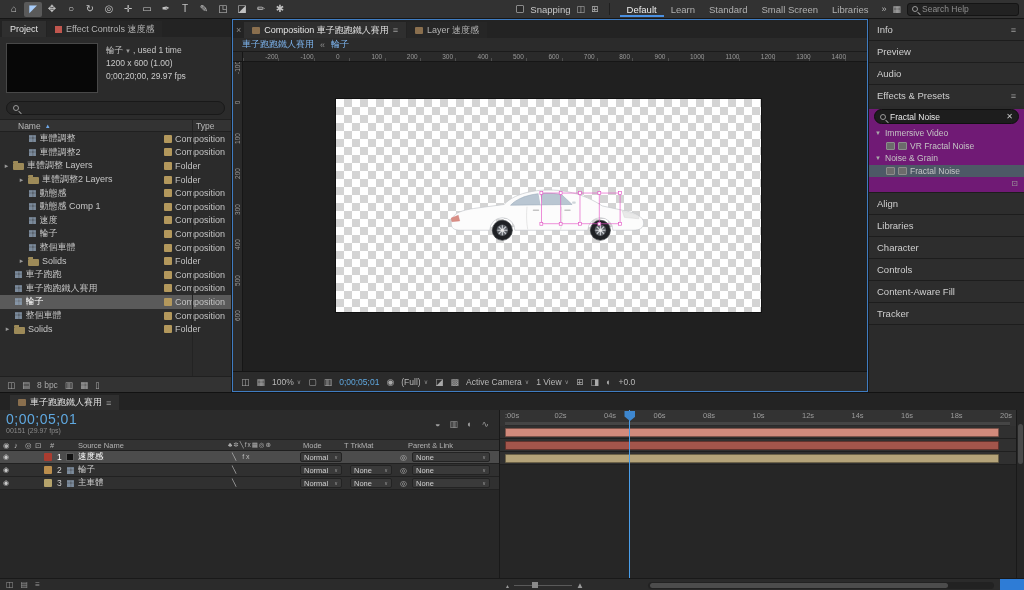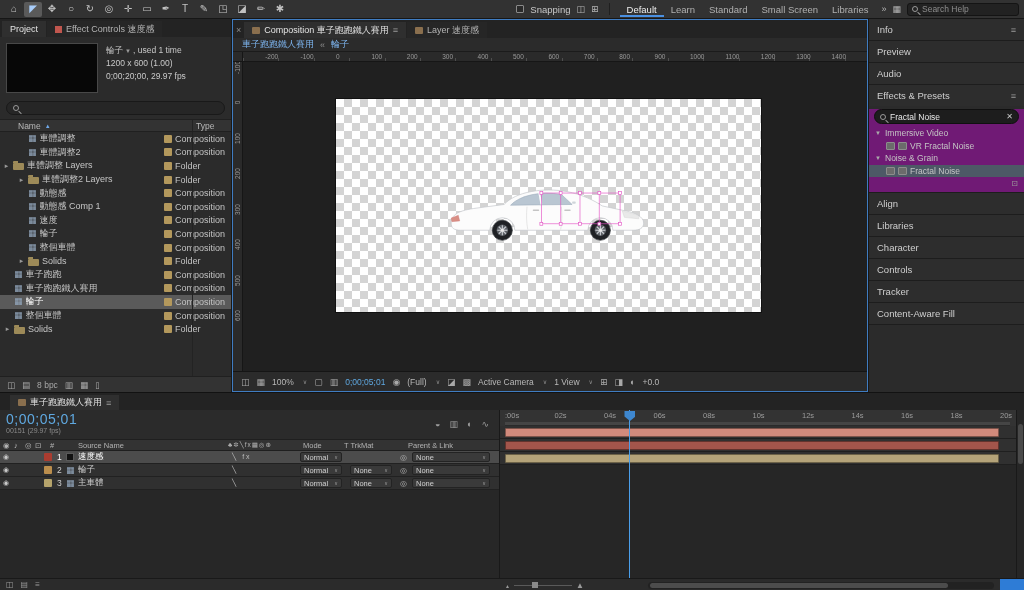--- a/index.html
+++ b/index.html
@@ -76,21 +76,21 @@
   .viewport{flex:1;min-height:0;position:relative;background:#202020;overflow:hidden}
   .hruler{position:absolute;left:10px;right:0;top:0;height:10px;background-color:#2a2a2a;border-bottom:1px solid #161616;background-image:repeating-linear-gradient(90deg,#4e4e4e 0 1px,transparent 1px 35.4px);background-size:100% 3px;background-position:left bottom;background-repeat:repeat-x}
   .hlabel{position:absolute;top:1px;font-size:6.5px;color:#9a9a9a}
   .vruler{position:absolute;left:0;top:10px;bottom:0;width:10px;background:#2a2a2a;border-right:1px solid #161616}
   .vlabel{position:absolute;left:-5px;width:18px;text-align:center;font-size:6.5px;color:#9a9a9a;transform:rotate(-90deg)}
   .rcorner{position:absolute;left:0;top:0;width:10px;height:10px;background:#2a2a2a;border-right:1px solid #161616;border-bottom:1px solid #161616;z-index:2}
   .board{position:absolute;left:103px;top:47px;width:425px;height:213px;background-color:#fff;background-image:linear-gradient(45deg,#d4d4d4 25%,transparent 25%,transparent 75%,#d4d4d4 75%),linear-gradient(45deg,#d4d4d4 25%,transparent 25%,transparent 75%,#d4d4d4 75%);background-position:0 0,8px 8px;background-size:16px 16px;box-shadow:0 0 0 1px #111}
   .car{position:absolute;left:105px;top:79px;width:215px;height:68px}
   .statusbar{height:20px;background:#2b2b2b;border-top:1px solid #151515;display:flex;align-items:center;gap:7px;padding:0 8px;font-size:8.5px;color:#b8b8b8;flex:none;white-space:nowrap;overflow:hidden}
   .sbicn{color:#a9a9a9;font-size:9px}
-  .sb-sel{display:flex;align-items:center;gap:9px}
+  .sb-sel{display:flex;align-items:center;gap:3px}
   .sb-caret{font-size:6px;color:#8f8f8f}
   .sb-tc{color:#5fa8e0}
 
   
   .right{width:156px;flex:none;background:#2b2b2b;border-left:1px solid #181818;display:flex;flex-direction:column;overflow:hidden}
   .rsection{border-bottom:1px solid #1d1d1d;flex:none}
   .rhead{height:21px;display:flex;align-items:center;justify-content:space-between;padding:0 8px;font-size:9.5px;color:#cfcfcf;background:#2d2d2d}
   .fx-content{background:#701a75;padding-bottom:2px}
   .fxsearch{margin:3px 5px;height:15px;background:#1d1d1d;border:1px solid #101010;border-radius:8px;display:flex;align-items:center;gap:4px;padding:0 5px}
   .fxsearch input{flex:1;min-width:0;background:transparent;border:none;outline:none;color:#e8e8e8;font-size:8.5px;font-family:inherit}
@@ -549,26 +549,26 @@
           <span>Character</span>
         </div>
       </div>
       <div class="rsection">
         <div class="rhead">
           <span>Controls</span>
         </div>
       </div>
       <div class="rsection">
         <div class="rhead">
+          <span>Content-Aware Fill</span>
+        </div>
+      </div>
+      <div class="rsection">
+        <div class="rhead">
           <span>Tracker</span>
-        </div>
-      </div>
-      <div class="rsection">
-        <div class="rhead">
-          <span>Content-Aware Fill</span>
         </div>
       </div>
     </div>
   </div>
 
   <div class="timeline">
     <div class="ttabs">
       <div class="ctab active">
         <span class="paneicon"></span>
         <span>車子跑跑鐵人賽用</span>

